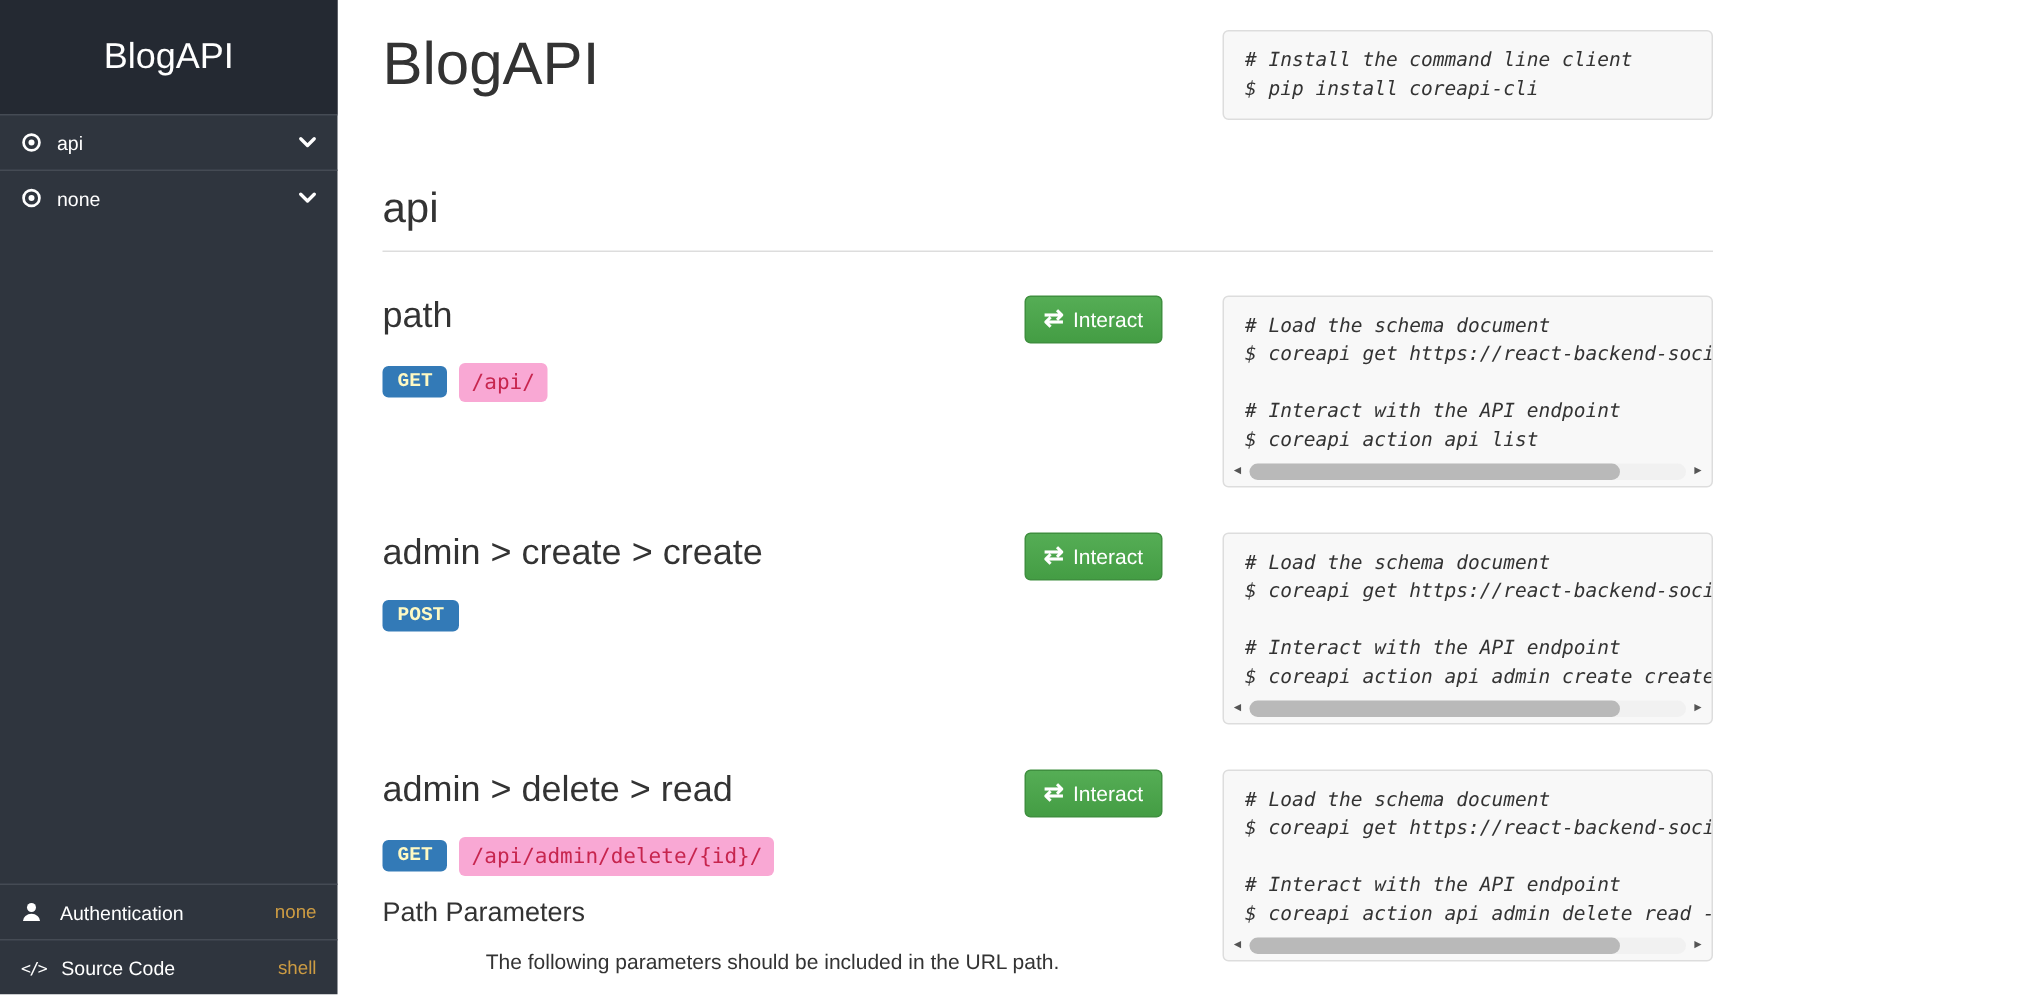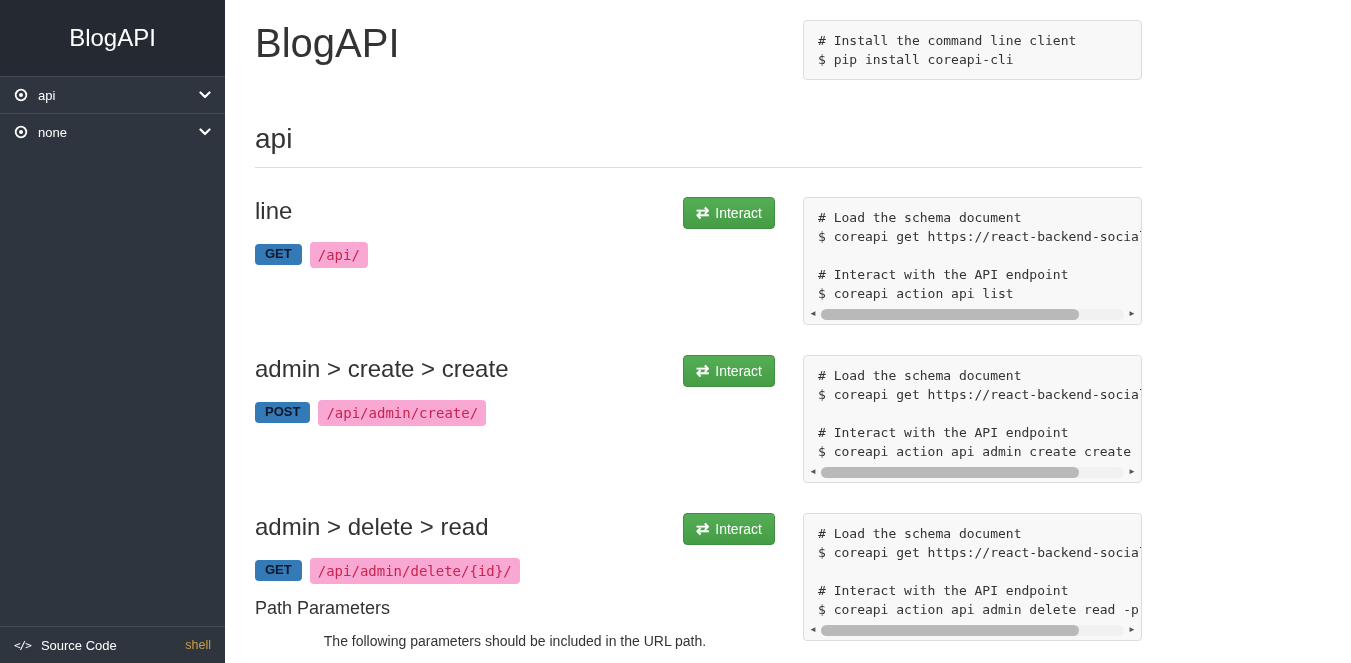--- a/index.html
+++ b/index.html
@@ -37,43 +37,43 @@
     border-top:1px solid #454b54;
   }
   .footer-icon { display:flex; align-items:center; margin-right:10px; min-width:16px; }
   .footer-value { margin-left:auto; color:#cd9c43; font-size:12.5px; }
   .code-glyph { font-family:"DejaVu Sans Mono", monospace; font-size:11px; color:#fff; letter-spacing:-1px; }
 
   
   main { flex:1; padding:20px 30px 0 30px; overflow:hidden; }
   .row2 { display:flex; align-items:flex-start; }
   .col-left { flex:0 0 520px; width:520px; }
-  .col-right { flex:1; margin-left:28px; min-width:0; }
+  .col-right { flex:1; margin-left:40px; min-width:0;font-style:italic; }
 
   h1.page-title { font-size:40px; font-weight:400; color:#333; margin:0; line-height:1.15; }
   h2.group-title { font-size:28px; font-weight:400; color:#333; margin:44px 0 0 0; line-height:1.1; }
   hr.group-rule { border:0; border-top:1px solid #ddd; margin:12px 0 29px 0; }
 
   .endpoint-row { margin-bottom:30px; }
   .endpoint-head { display:flex; justify-content:space-between; align-items:flex-start; }
   h3.endpoint-name { font-size:24px; font-weight:400; color:#333; margin:0; line-height:1.15; }
 
   .interact-btn {
     display:inline-flex; align-items:center;
     background:linear-gradient(180deg,#55ad55,#449d44);
     border:1px solid #3f8f3f; border-radius:4px;
     color:#fff; font-size:14px; font-family:inherit;
     padding:7px 12px; cursor:pointer; white-space:nowrap;
   }
   .interact-btn .xchg { font-size:16px; line-height:1; margin-right:6px; font-weight:700; }
 
   .badges { margin-top:13px; display:flex; align-items:center; }
   .method-badge {
-    background:#337ab7; color:#0f172a; font-size:13px; font-weight:600;
-    padding:2px 10px; border-radius:4px; line-height:1.3;
+    background:#337ab7; color:#fef9c3; font-size:13px; font-weight:600;
+    padding:2px 10px; border-radius:4px; line-height:1.3;font-family:Liberation Mono, monospace;
   }
   .path-code {
     margin-left:8px;
     font-family:"DejaVu Sans Mono", monospace; font-size:14px;
     color:#c7254e; background:#f9a8d4;
     padding:4px 8px; border-radius:4px; line-height:1.3;
   }
 
   .params-heading { font-size:18px; font-weight:400; color:#333; margin:14px 0 0 0; }
   .params-note { font-size:14px; color:#333; margin:14px 0 0 0;text-align:center; }
@@ -131,20 +131,30 @@
       <span class="nav-label">none</span>
       <span class="nav-icon" style="margin:0;">
         <svg width="12" height="8" viewBox="0 0 12 8">
             <path d="M1.5 1.5 L6 6 L10.5 1.5" fill="none" stroke="#fff" stroke-width="2.2" stroke-linecap="round" stroke-linejoin="round"></path>
           </svg>
       </span>
     </div>
 
     <div class="sidebar-spacer"></div>
 
+    <div class="footer-item">
+      <span class="footer-icon">
+        <svg width="14" height="14" viewBox="0 0 14 14">
+            <circle cx="7" cy="4" r="3" fill="#fff"></circle>
+            <path d="M1.3 13 a5.7 4.8 0 0 1 11.4 0 z" fill="#fff"></path>
+          </svg>
+      </span>
+      <span>Authentication</span>
+      <span class="footer-value">none</span>
+    </div>
 
     <div class="footer-item">
       <span class="footer-icon">
         <span class="code-glyph">&lt;/&gt;</span>
       </span>
       <span>Source Code</span>
       <span class="footer-value">shell</span>
     </div>
   </aside>
 
@@ -161,21 +171,21 @@
         </div>
       </div>
     </div>
 
     <h2 class="group-title">api</h2>
     <hr class="group-rule">
 
     <div class="row2 endpoint-row">
       <div class="col-left">
         <div class="endpoint-head">
-          <h3 class="endpoint-name">line</h3>
+          <h3 class="endpoint-name">path</h3>
           <button class="interact-btn">
             <span class="xchg">⇄</span>
             <span>Interact</span>
           </button>
         </div>
         <div class="badges">
           <span class="method-badge">GET</span>
           <code class="path-code">/api/</code>
         </div>
       </div>
@@ -201,21 +211,20 @@
       <div class="col-left">
         <div class="endpoint-head">
           <h3 class="endpoint-name">admin &gt; create &gt; create</h3>
           <button class="interact-btn">
             <span class="xchg">⇄</span>
             <span>Interact</span>
           </button>
         </div>
         <div class="badges">
           <span class="method-badge">POST</span>
-          <code class="path-code">/api/admin/create/</code>
         </div>
       </div>
       <div class="col-right">
         <div class="codeblock">
           <pre># Load the schema document
 $ coreapi get https://react-backend-social.herokuapp.com/project/
 
 # Interact with the API endpoint
 $ coreapi action api admin create create</pre>
           <div class="hscroll">

